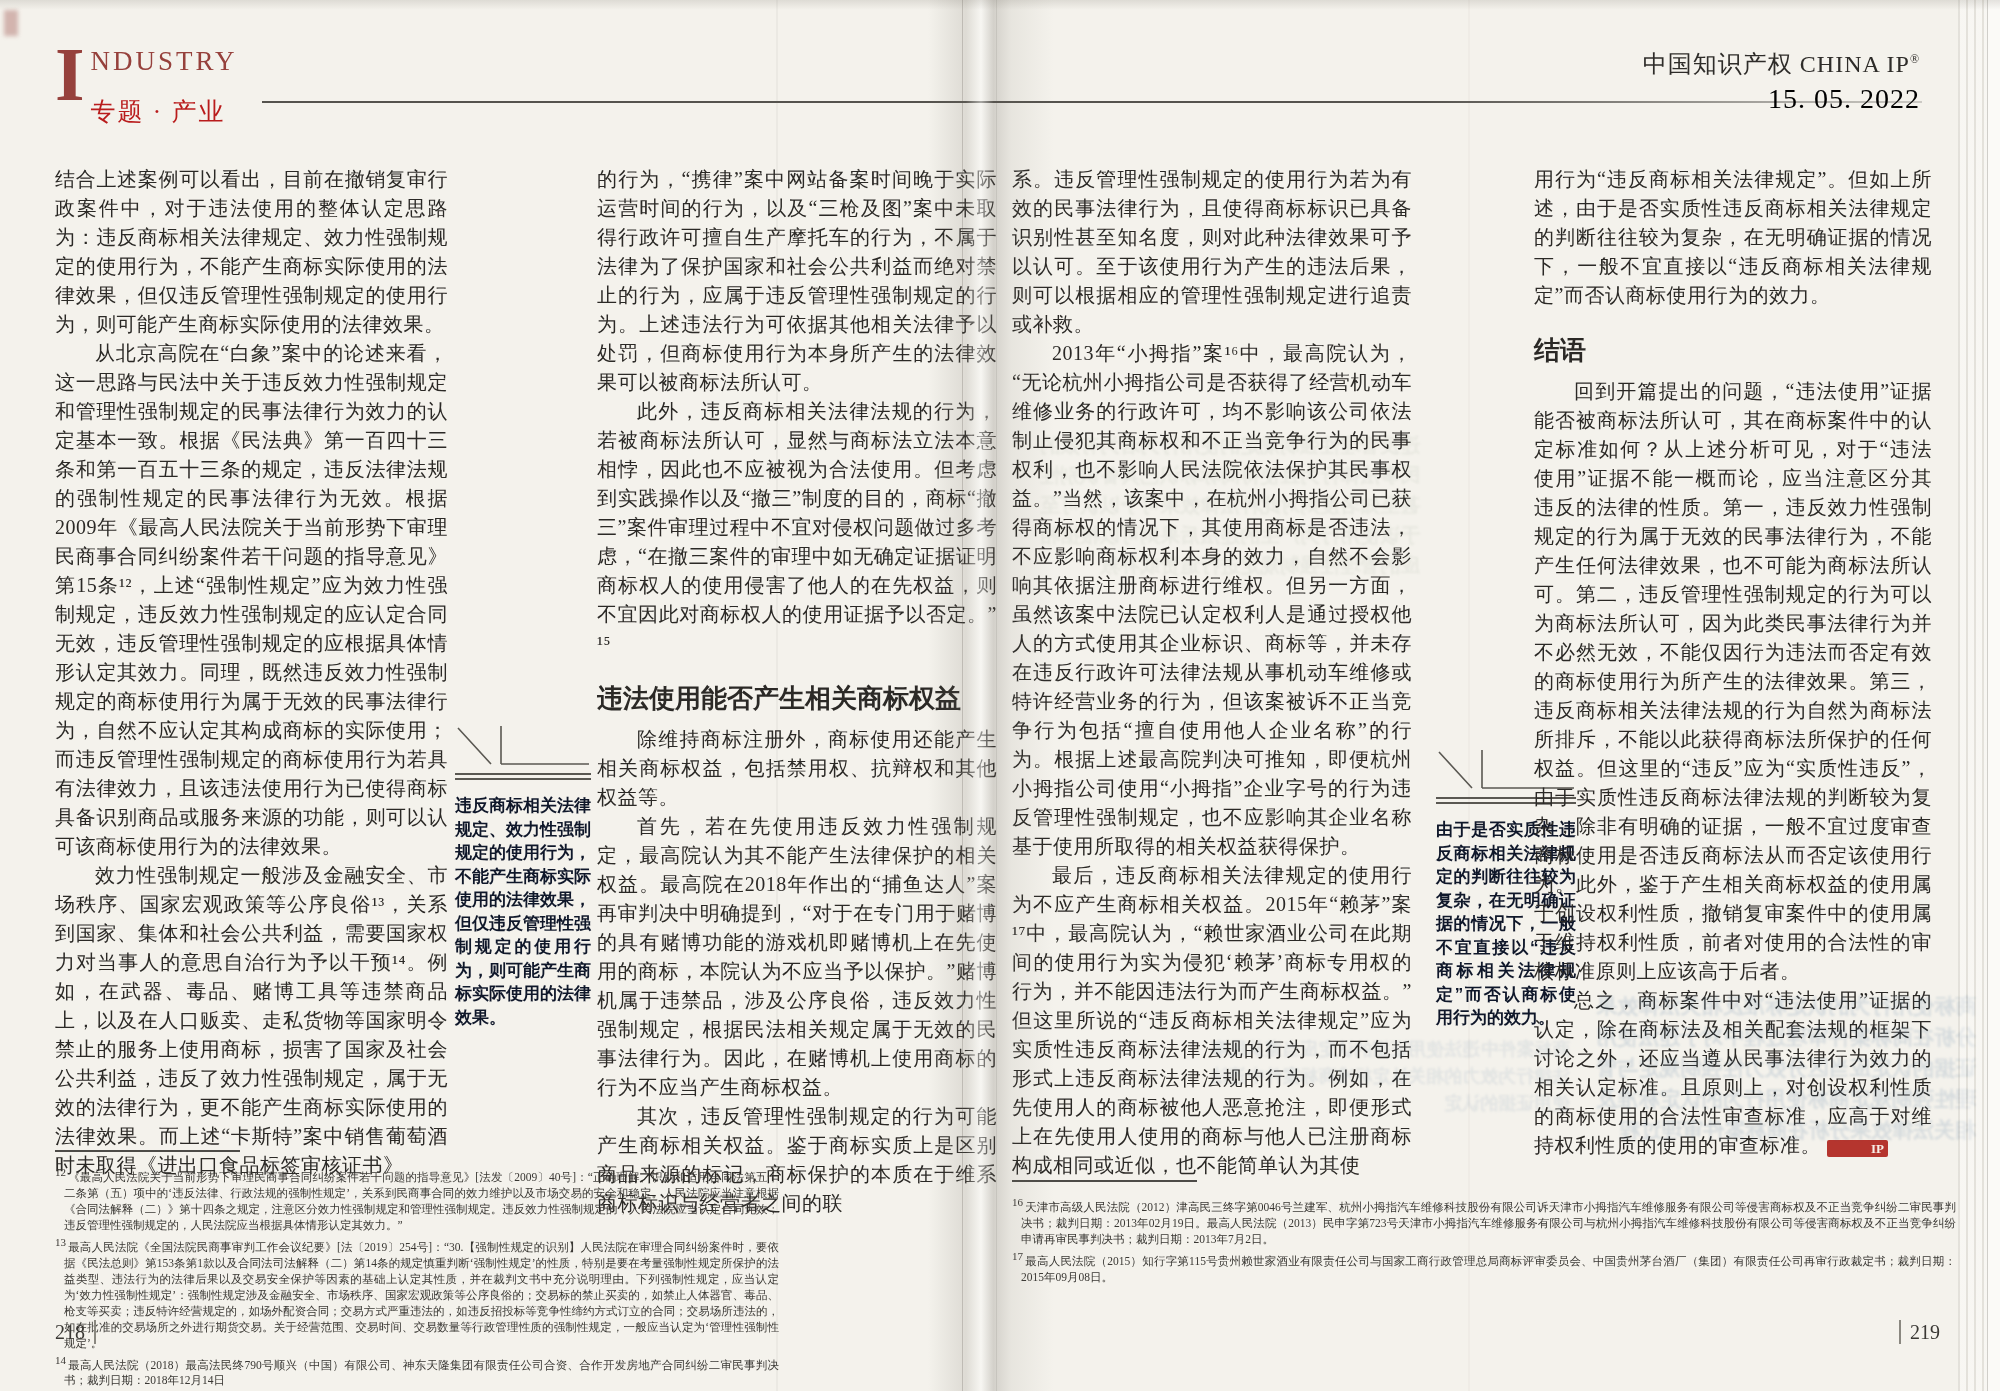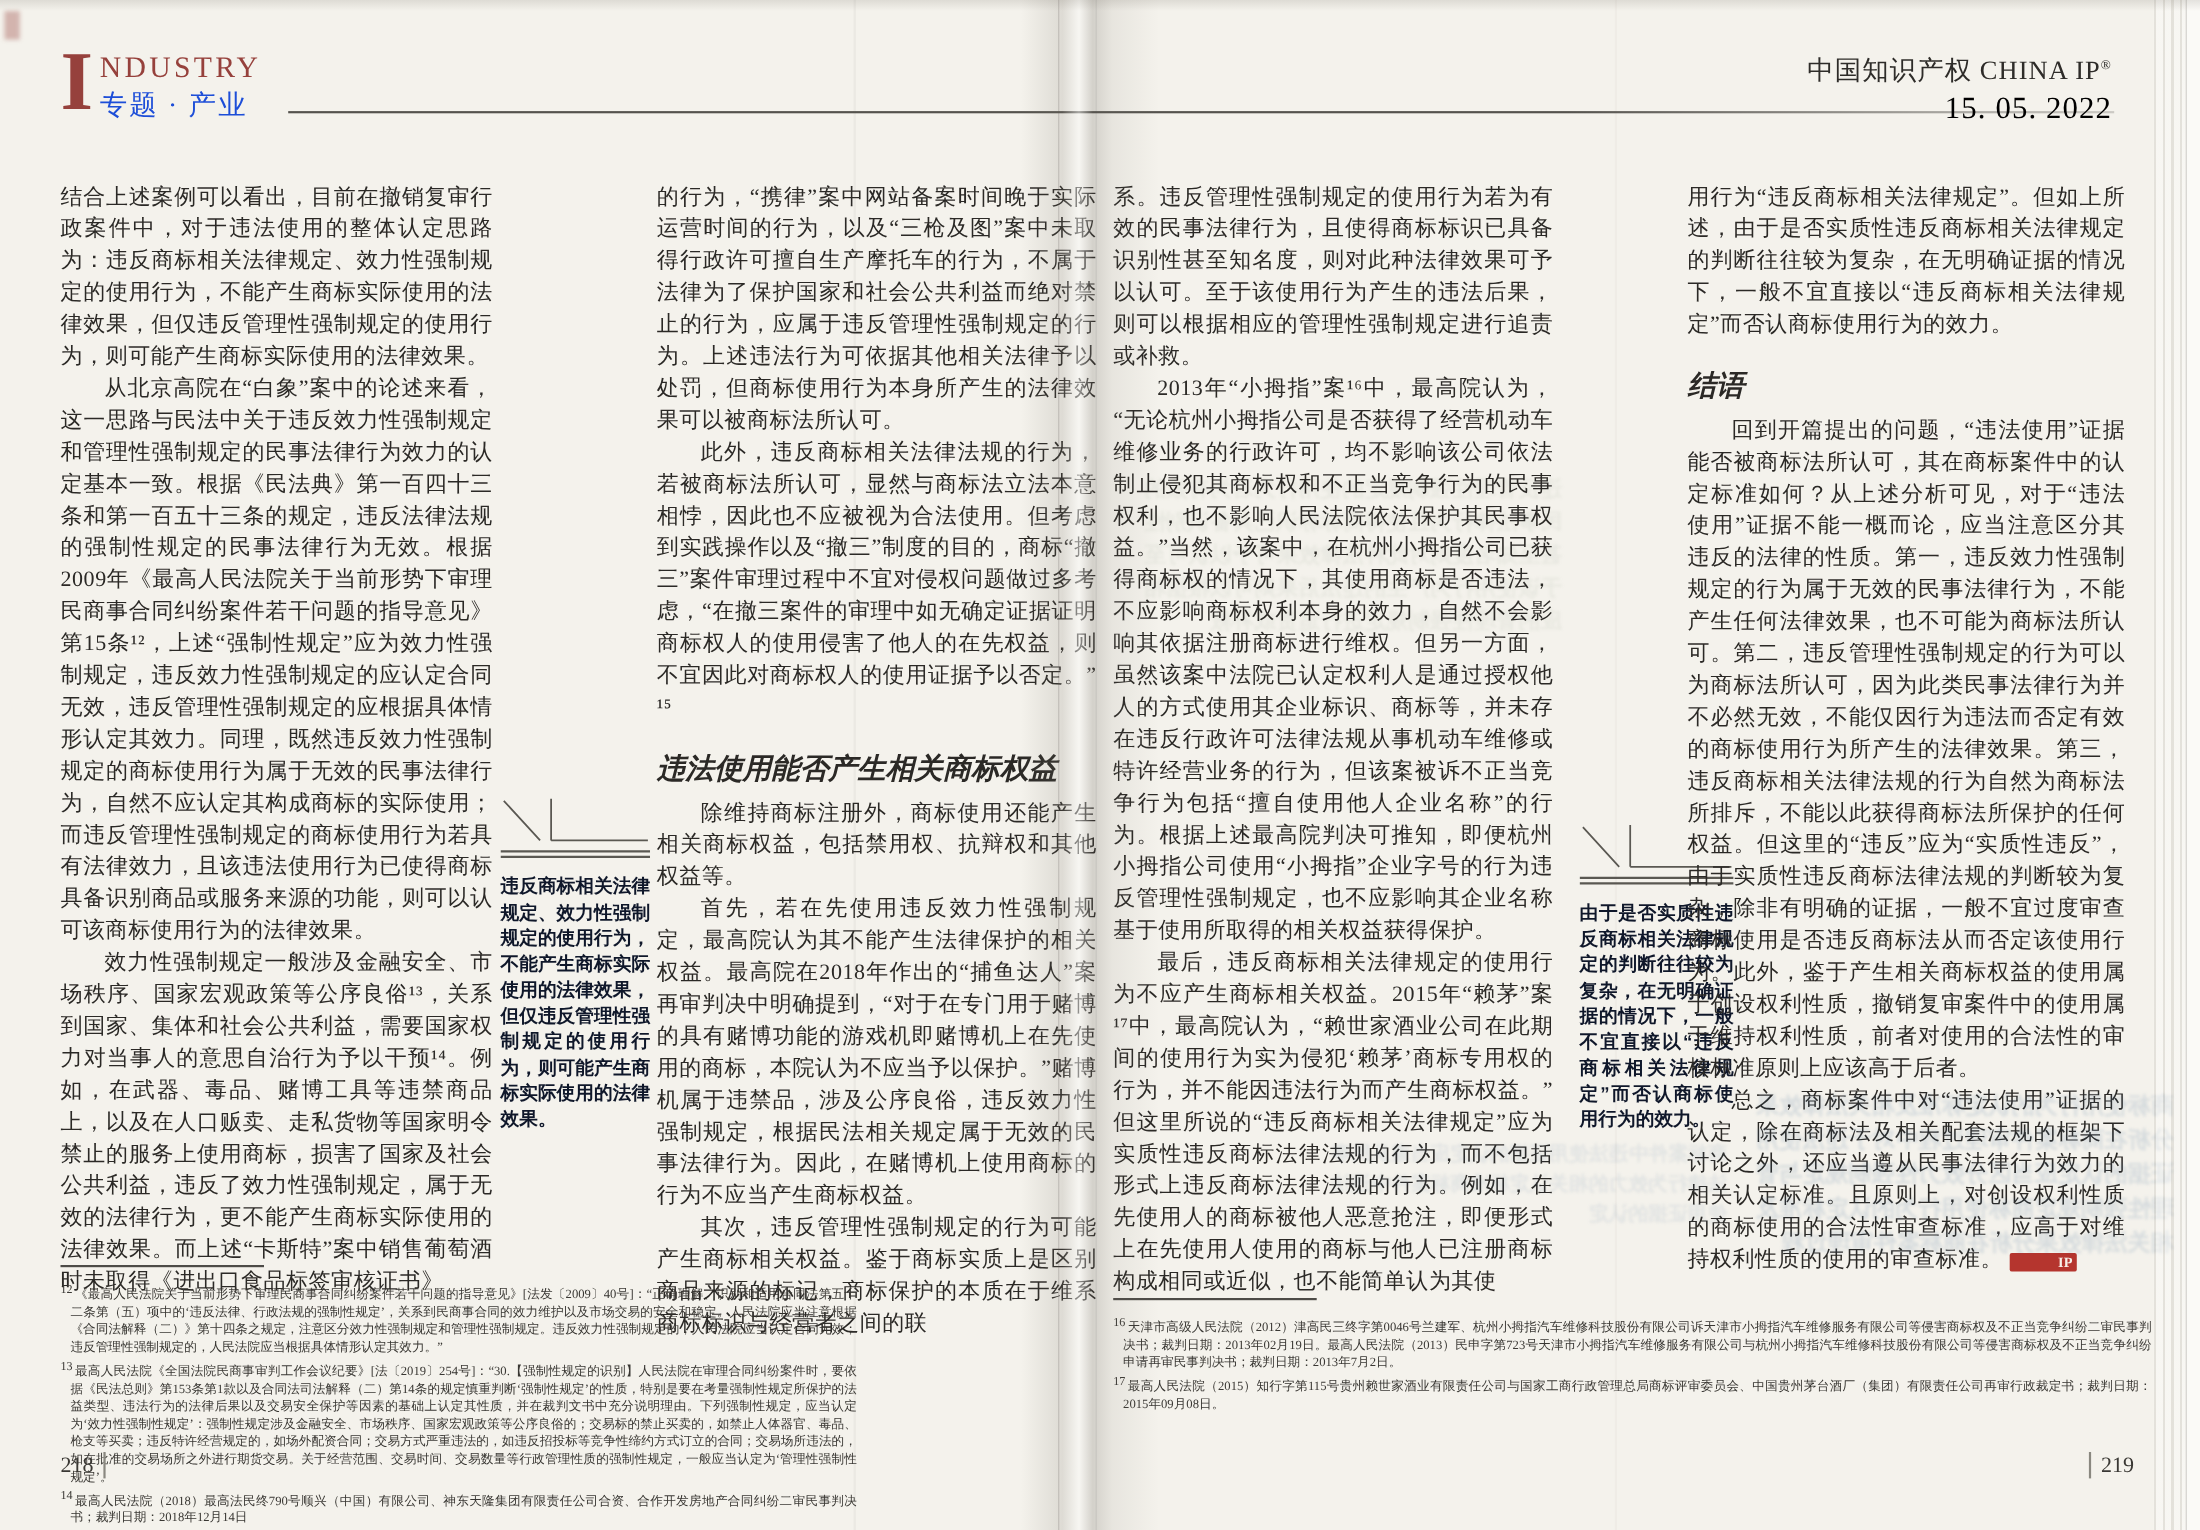--- a/index.html
+++ b/index.html
@@ -4,35 +4,35 @@
 <style>
   html,body{margin:0;padding:0;background:#d8d5cd;}
   .spread{position:relative;width:2000px;height:1391px;background:#f4f2ec;overflow:hidden;
           font-family:"Liberation Serif","DejaVu Serif",serif;color:#2b2926;}
   
   .brand{position:absolute;left:55px;top:42px;display:flex;align-items:flex-start;}
   .brand-initial{font-size:76px;line-height:64px;font-weight:700;color:#96413c;
                  font-family:"Liberation Serif","DejaVu Serif",serif;}
   .brand-texts{margin-left:6px;padding-top:4px;}
   .brand-en{font-size:27px;letter-spacing:3px;color:#96413c;font-weight:400;}
-  .brand-cn{font-size:25px;color:#1d4ed8;margin-top:2px;letter-spacing:2px;}
+  .brand-cn{font-size:25px;color:#b91c1c;margin-top:18px;letter-spacing:2px;}
   .header-rule{position:absolute;left:262px;top:101px;width:1660px;height:2px;
                background:linear-gradient(90deg,#55534e 0%,#55534e 70%,rgba(85,83,78,.25) 100%);}
   .journal{position:absolute;right:80px;top:48px;text-align:right;}
   .journal-title{font-size:24px;color:#2e2c29;letter-spacing:1px;}
   .journal-title sup{font-size:12px;}
   .journal-date{font-size:28px;color:#000000;margin-top:3px;letter-spacing:1px;}
   
   .col{position:absolute;top:165px;font-size:20px;line-height:29px;text-align:justify;
        letter-spacing:.5px;}
   .col p{margin:0;text-indent:2em;}
   .col p.cont{text-indent:0;}
   .section-heading{font-family:"Liberation Sans","DejaVu Sans",sans-serif;font-weight:700;
        font-size:26px;color:#17161
-4;margin:26px 0 12px;text-indent:0 !important;letter-spacing:0;font-style:italic;}
+4;margin:26px 0 12px;text-indent:0 !important;letter-spacing:0;}
   #col1{left:55px;width:393px;}
   #col2{left:597px;width:400px;}
   #col3{left:1012px;width:400px;}
   #col4{left:1534px;width:398px;}
   
   .pullquote{position:absolute;font-family:"Liberation Sans","DejaVu Sans",sans-serif;
              font-weight:700;color:#0f172a;font-size:17px;line-height:23.5px;text-align:justify;}
   #pq-left{left:455px;top:726px;width:136px;}
   #pq-right{left:1436px;top:750px;width:140px;}
   .pq-deco{display:block;margin-bottom:10px;}

